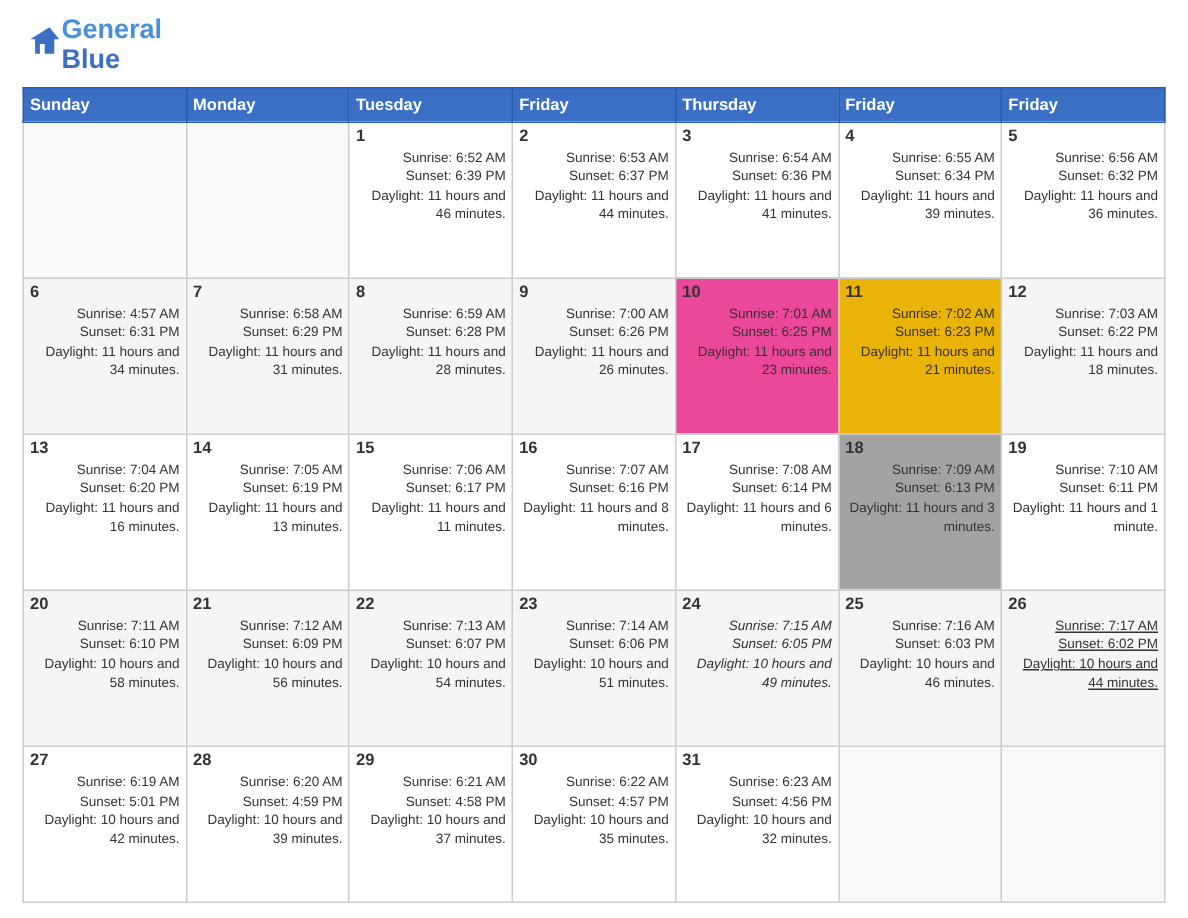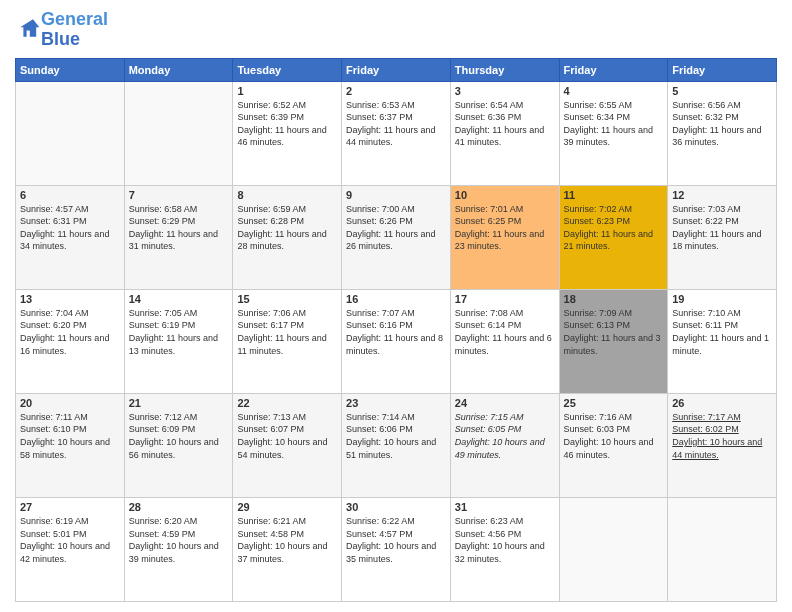--- a/index.html
+++ b/index.html
@@ -88,20 +88,21 @@
       font-size: 11px;
       font-weight: bold;
       color: #333;
       display: block;
       margin-bottom: 2px;
     }
     .day-info {
       font-size: 9px;
       color: #333;
       line-height: 1.4;
+      text-align: right;
     }
     .empty-cell {
       background: #f9f9f9 !important;
     }
   </style>
 </head>
 <body>
 
 <div class="page">
   <div class="header">
@@ -185,21 +186,21 @@
             <div class="day-info" style="white-space: pre-line;">Sunrise: 6:59 AM
 Sunset: 6:28 PM
 Daylight: 11 hours and 28 minutes.</div>
           </td>
           <td style="background: rgb(245, 245, 245);">
             <span class="day-num">9</span>
             <div class="day-info" style="white-space: pre-line;">Sunrise: 7:00 AM
 Sunset: 6:26 PM
 Daylight: 11 hours and 26 minutes.</div>
           </td>
-          <td style="background: #fdba74;">
+          <td style="background: #ec4899;">
             <span class="day-num">10</span>
             <div class="day-info" style="white-space: pre-line;">Sunrise: 7:01 AM
 Sunset: 6:25 PM
 Daylight: 11 hours and 23 minutes.</div>
           </td>
           <td style="background: #eab308; margin-top: 37px;">
             <span class="day-num">11</span>
             <div class="day-info" style="white-space: pre-line;">Sunrise: 7:02 AM
 Sunset: 6:23 PM
 Daylight: 11 hours and 21 minutes.</div>

